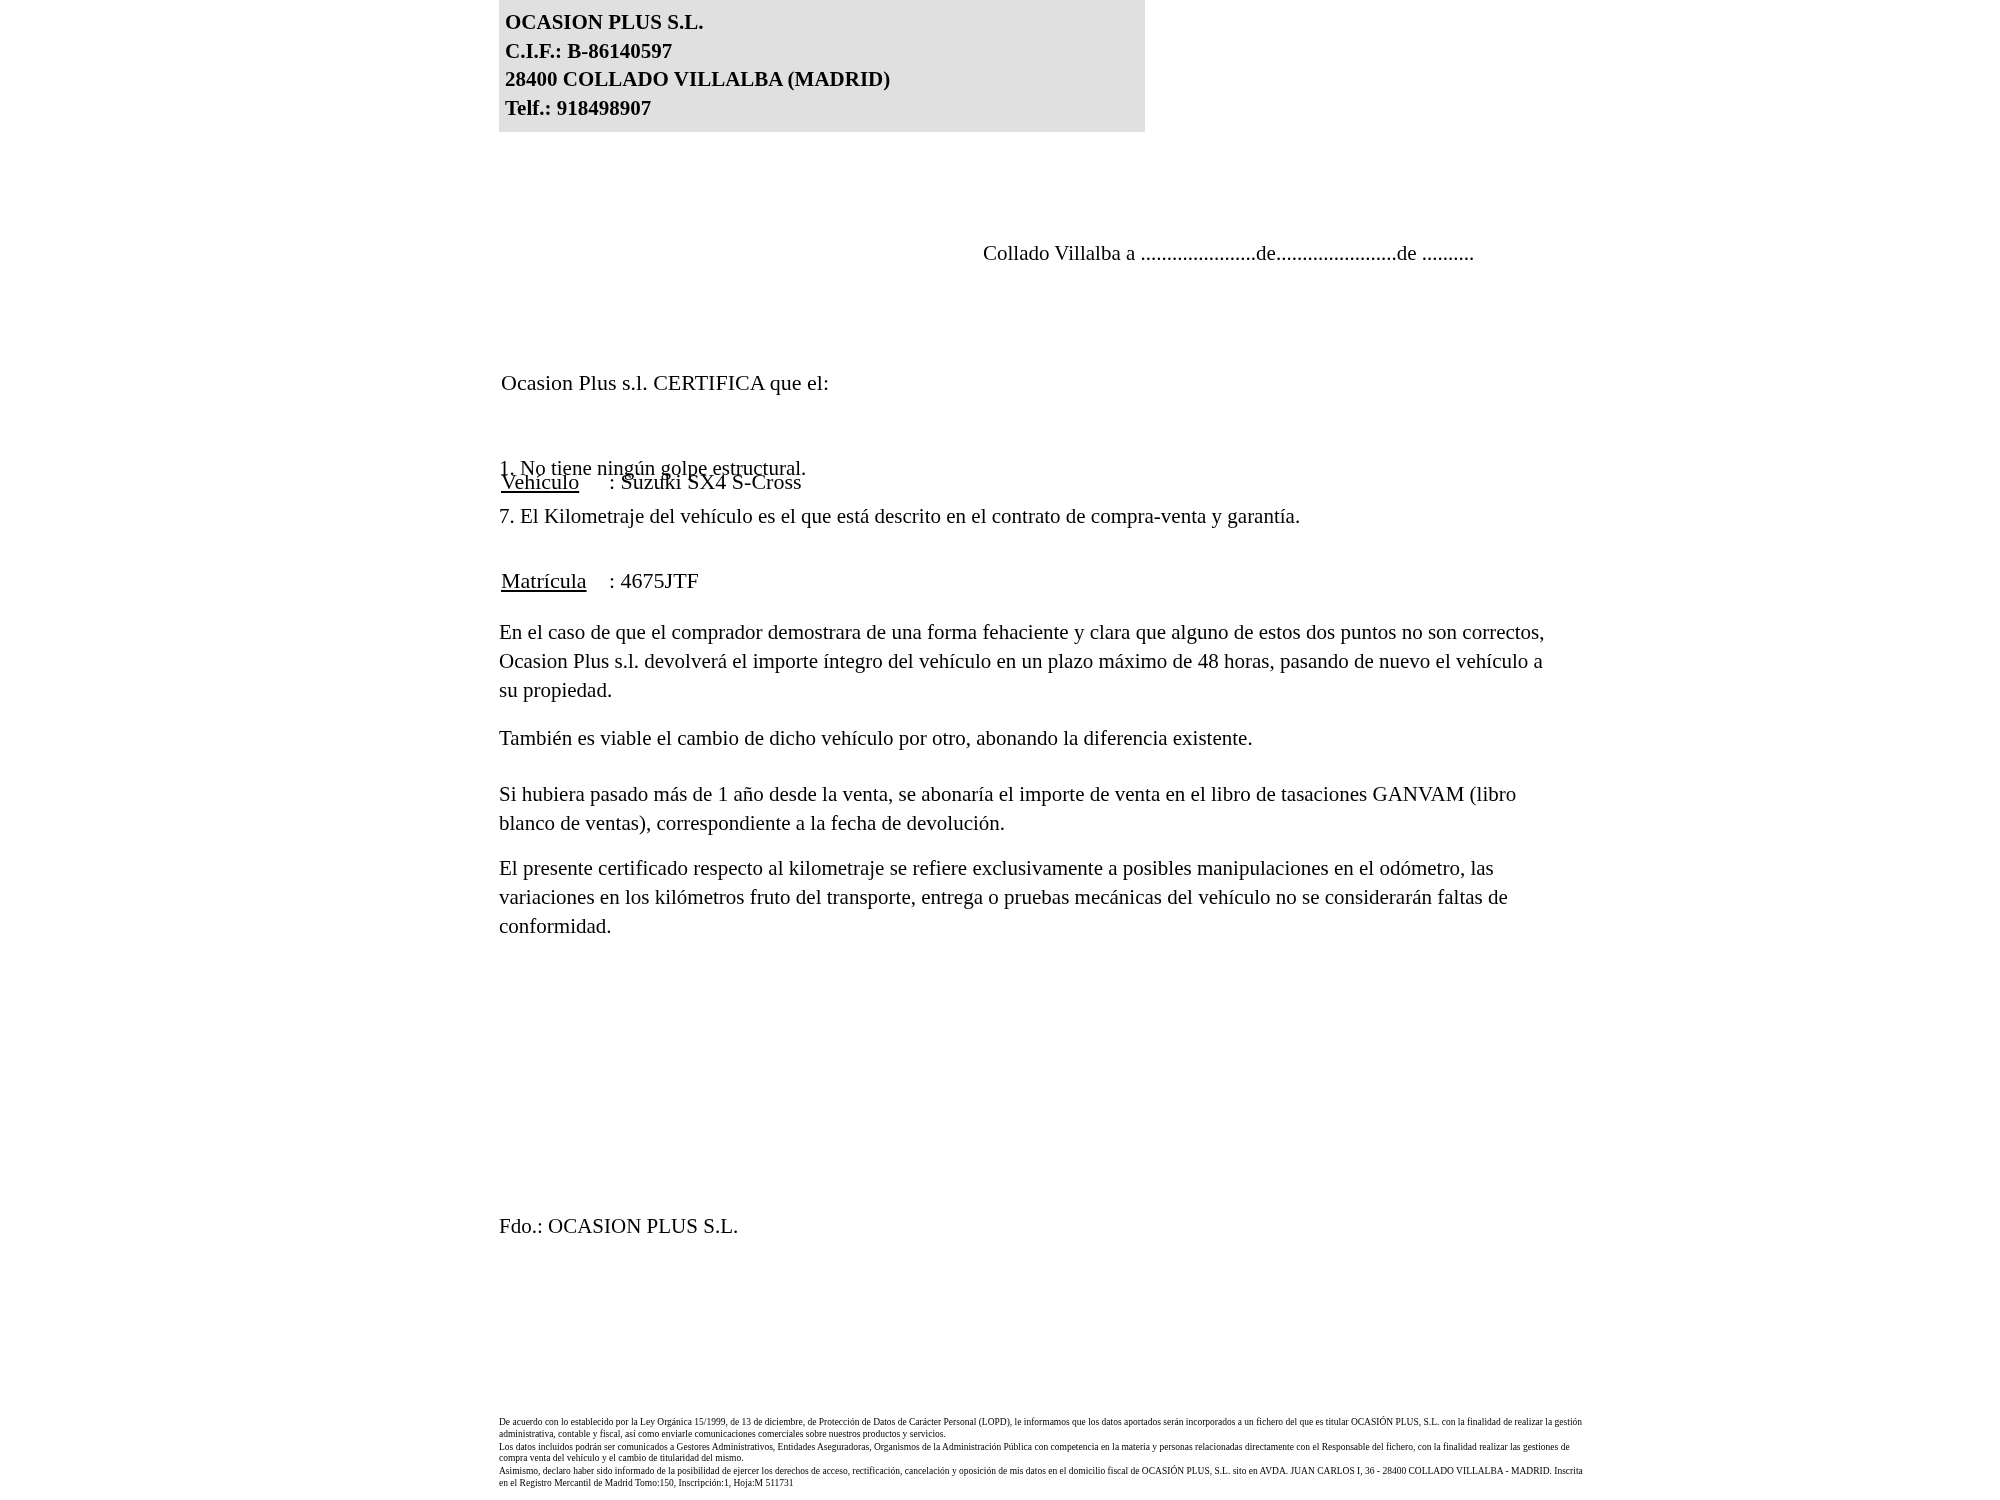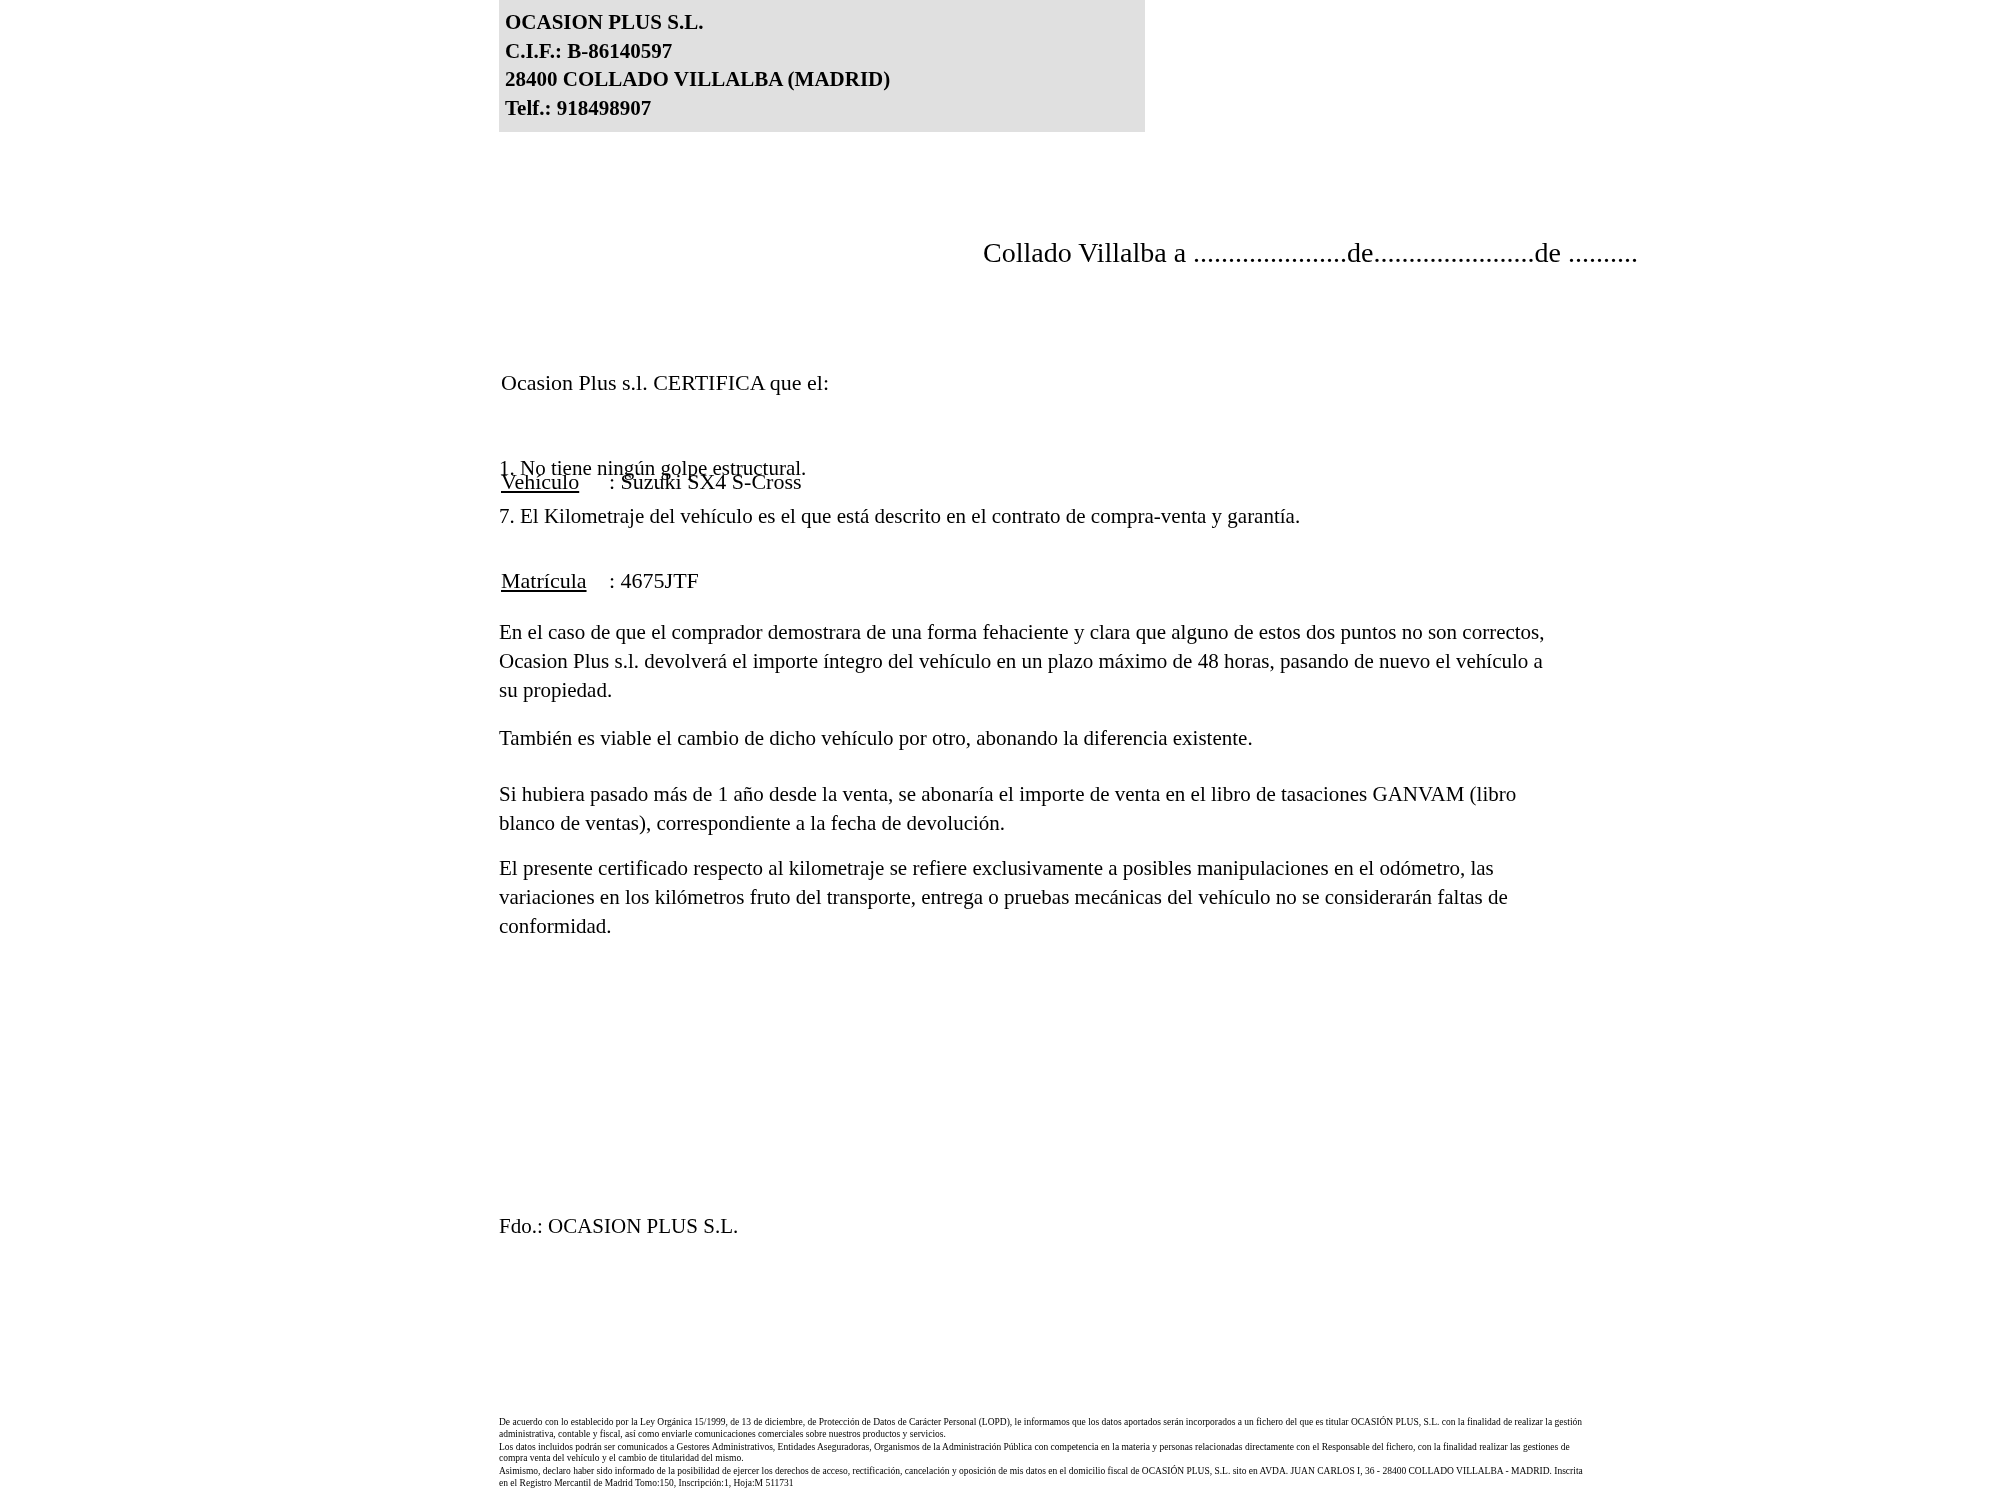--- a/index.html
+++ b/index.html
@@ -42,21 +42,21 @@
     line-height: 28.5px;
     padding-left: 6px;
     white-space: pre;
   }
 
   
   .place-date {
     position: absolute;
     left: 950px;
     top: 240px;
-    font-size: 28px;
+    font-size: 21px;
     line-height: 26px;
     white-space: pre;
   }
 
   
   .certifica {
     position: absolute;
     left: 468px;
     top: 300px;
     font-size: 22px;

